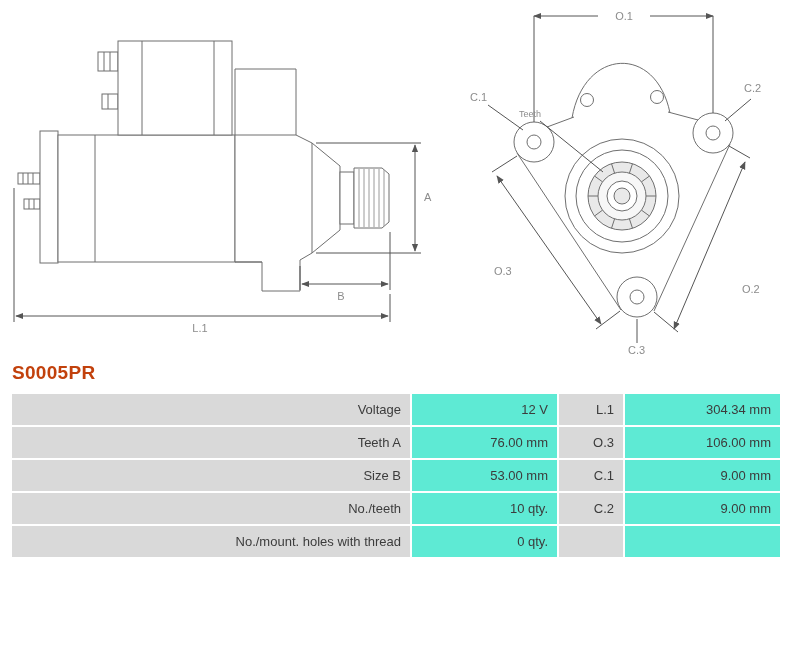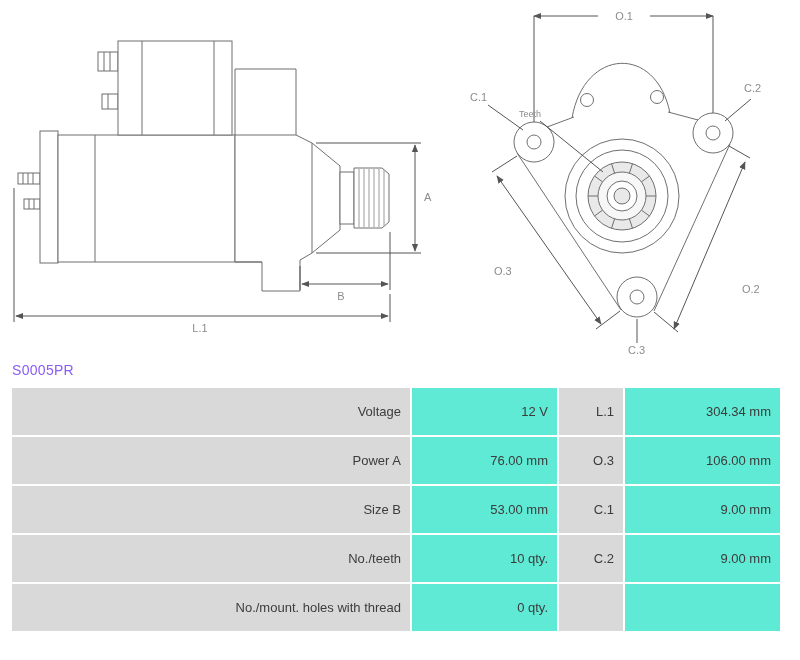--- a/index.html
+++ b/index.html
@@ -15,36 +15,36 @@
     width: 800px; height: 358px;
   }
   .drawing text {
     font-family: "Liberation Sans", sans-serif;
     font-size: 11px;
     fill: #8c8c8c;
     stroke: none;
   }
   .drawing text.small { font-size: 9px; }
   .part-number {
-    color: #8b5cf6;
-    font-size: 14px;
-    font-weight: normal;
+    color: #c2410c;
+    font-size: 19px;
+    font-weight: bold;
     letter-spacing: 0.3px;
     margin: 4px 0 8px 12px;
   }
   table.spec {
     border-collapse: separate;
     border-spacing: 2px;
     table-layout: fixed;
     width: 772px;
     margin-left: 10px;
   }
   table.spec td {
     height: 31px;
-    padding: 16px 9px;
+    padding: 8px 9px;
     font-size: 13px;
     color: #3c3c3c;
     text-align: right;
     vertical-align: middle;
     white-space: nowrap;
     overflow: hidden;
   }
   td.lbl { background: #d9d9d9; }
   td.val { background: #5eead4; }
 </style>
@@ -199,21 +199,21 @@
       <col style="width:155px">
   </colgroup>
   <tbody>
     <tr>
       <td class="lbl">Voltage</td>
       <td class="val">12 V</td>
       <td class="lbl">L.1</td>
       <td class="val">304.34 mm</td>
     </tr>
     <tr>
-      <td class="lbl">Power A</td>
+      <td class="lbl">Teeth A</td>
       <td class="val">76.00 mm</td>
       <td class="lbl">O.3</td>
       <td class="val">106.00 mm</td>
     </tr>
     <tr>
       <td class="lbl">Size B</td>
       <td class="val">53.00 mm</td>
       <td class="lbl">C.1</td>
       <td class="val">9.00 mm</td>
     </tr>

